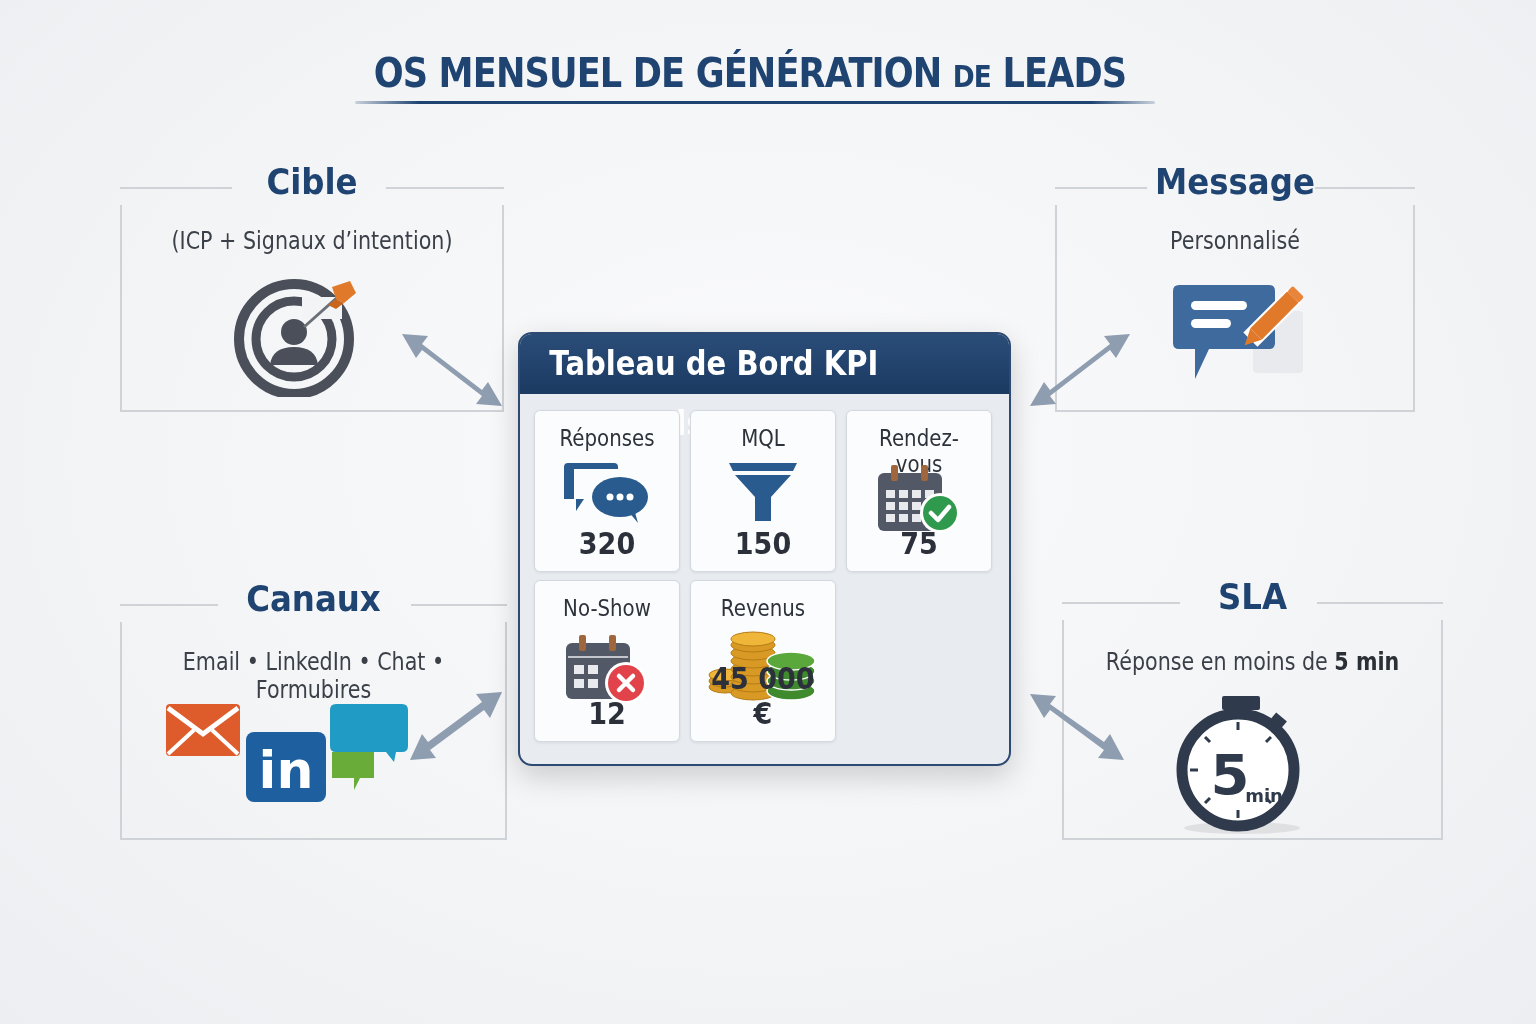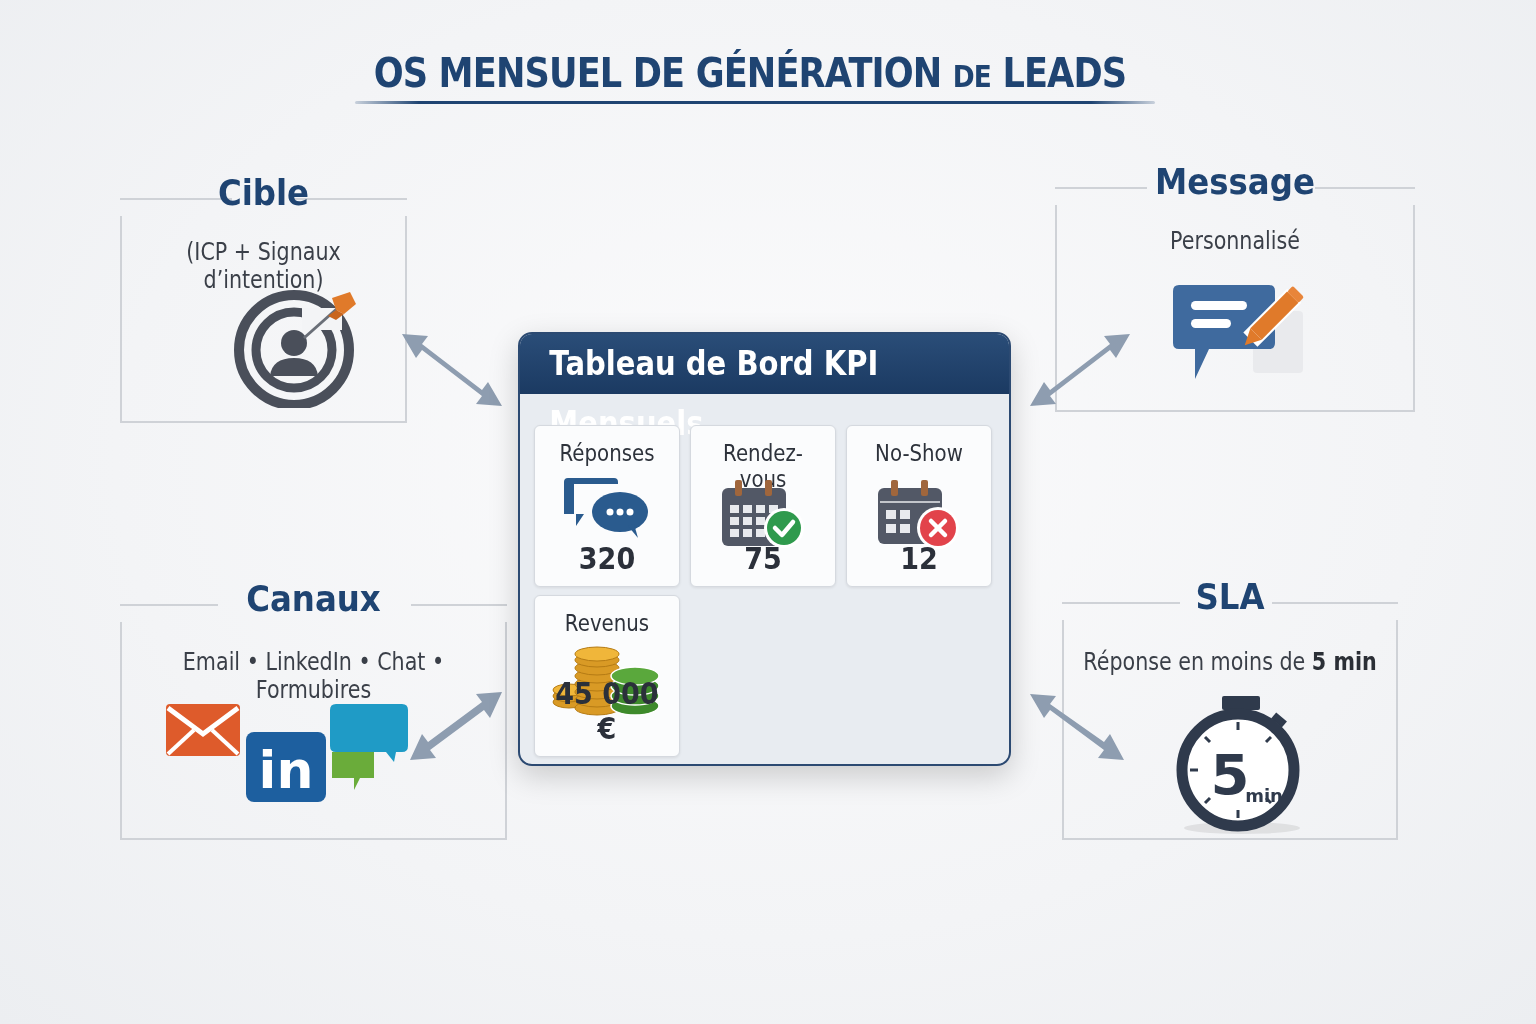--- a/index.html
+++ b/index.html
@@ -53,21 +53,21 @@
   }
   .dash-head {
     height: 60px; background: linear-gradient(180deg, #2a4d78 0%, #1b3a62 100%);
     color: #fff; text-align: left; line-height: 60px;
     font-family: "DejaVu Sans", sans-serif; font-size: 33px; font-weight: bold;
   }
   .dash-head span { display: inline-block; transform: scaleX(0.88); }
   .grid {
     position: absolute; left: 14px; top: 76px; right: 14px; bottom: 14px;
     display: grid; grid-template-columns: repeat(3, 146px); grid-template-rows: repeat(2, 162px);
-    column-gap: 10px; row-gap: 8px; margin-top: 15px;
+    column-gap: 10px; row-gap: 8px;
   }
   .card {
     background: #fbfcfd; border: 1px solid #d5d9df; border-radius: 6px;
     box-shadow: 0 1px 3px rgba(0,0,0,0.08);
     position: relative; text-align: center;
   }
   .card .label {
     position: absolute; left: 0; right: 0; top: 14px;
     font-family: "DejaVu Sans", sans-serif; font-size: 23px; color: #2d323b;
     transform: scaleX(0.86);
@@ -84,21 +84,21 @@
 </head>
 <body>
 
 <div class="title">
   <span>OS MENSUEL DE GÉNÉRATION</span>
   <span class="small">DE</span>
   <span>LEADS</span>
 </div>
 <div class="title-rule"></div>
 
-<div class="box" style="left:120px; top:200px; width:287px; height:223px;">
+<div class="box" style="left:120px; top:189px; width:384px; height:223px;">
   <div class="frame" style="top:16px;"></div>
   <div class="top-line-l" style="left:0; width:112px;"></div>
   <div class="top-line-r" style="right:0; width:118px;"></div>
   <div class="heading">Cible</div>
   <div class="sub" style="top:38px;">(ICP + Signaux d’intention)</div>
   <div class="icon-wrap" style="left:112px; top:88px;">
     <svg width="135" height="120" viewBox="0 0 135 120">
       <circle cx="62" cy="62" r="55" fill="none" stroke="#4a4f5a" stroke-width="10"></circle>
       <circle cx="62" cy="62" r="38" fill="none" stroke="#4a4f5a" stroke-width="9"></circle>
       <rect x="70" y="20" width="40" height="22" fill="#f3f4f6"></rect>
@@ -154,21 +154,21 @@
     </svg>
   </div>
   <div class="icon-wrap" style="left:210px; top:96px;">
     <svg width="84" height="92" viewBox="0 0 84 92">
       <path d="M2 50 H44 V76 H30 L24 88 V76 H2 Z" fill="#6aac3a"></path>
       <path d="M6 2 H72 Q78 2 78 8 V44 Q78 50 72 50 H66 L64 60 L56 50 H6 Q0 50 0 44 V8 Q0 2 6 2 Z" fill="#1f9bc6"></path>
     </svg>
   </div>
 </div>
 
-<div class="box" style="left:1062px; top:604px; width:336px; height:236px;">
+<div class="box" style="left:1062px; top:604px; width:381px; height:236px;">
   <div class="frame" style="top:16px;"></div>
   <div class="top-line-l" style="left:0; width:118px;"></div>
   <div class="top-line-r" style="right:0; width:126px;"></div>
   <div class="heading">SLA</div>
   <div class="sub" style="top:44px; left:-20px; right:-20px;">
     <span>Réponse en moins de </span><b>5 min</b>
   </div>
   <div class="icon-wrap" style="left:110px; top:92px;">
     <svg width="140" height="140" viewBox="0 0 140 140">
       <ellipse cx="70" cy="132" rx="58" ry="6" fill="rgba(0,0,0,0.08)"></ellipse>
@@ -225,20 +225,30 @@
           <ellipse cx="58" cy="36" rx="28" ry="20" fill="#2a5b8e"></ellipse>
           <polygon points="66,50 76,62 72,48" fill="#2a5b8e"></polygon>
           <circle cx="48" cy="36" r="3.5" fill="#fff"></circle>
             <circle cx="58" cy="36" r="3.5" fill="#fff"></circle>
             <circle cx="68" cy="36" r="3.5" fill="#fff"></circle>
         </svg>
       </div>
       <div class="value">320</div>
     </div>
 
+    <div class="card">
+      <div class="label">MQL</div>
+      <div class="ico">
+        <svg width="72" height="62" viewBox="0 0 72 62">
+          <polygon points="2,2 70,2 66,10 6,10" fill="#2a5b8e"></polygon>
+          <polygon points="8,14 64,14 44,36 44,60 28,60 28,36" fill="#2a5b8e"></polygon>
+        </svg>
+      </div>
+      <div class="value">150</div>
+    </div>
 
 
     <div class="card">
       <div class="label">Rendez-vous</div>
       <div class="ico" style="top:52px;">
         <svg width="86" height="72" viewBox="0 0 86 72">
           <rect x="2" y="10" width="64" height="58" rx="6" fill="#525866"></rect>
           <rect x="15" y="2" width="7" height="16" rx="2" fill="#a0663c"></rect>
           <rect x="45" y="2" width="7" height="16" rx="2" fill="#a0663c"></rect>
           <g fill="#e8eaee">

